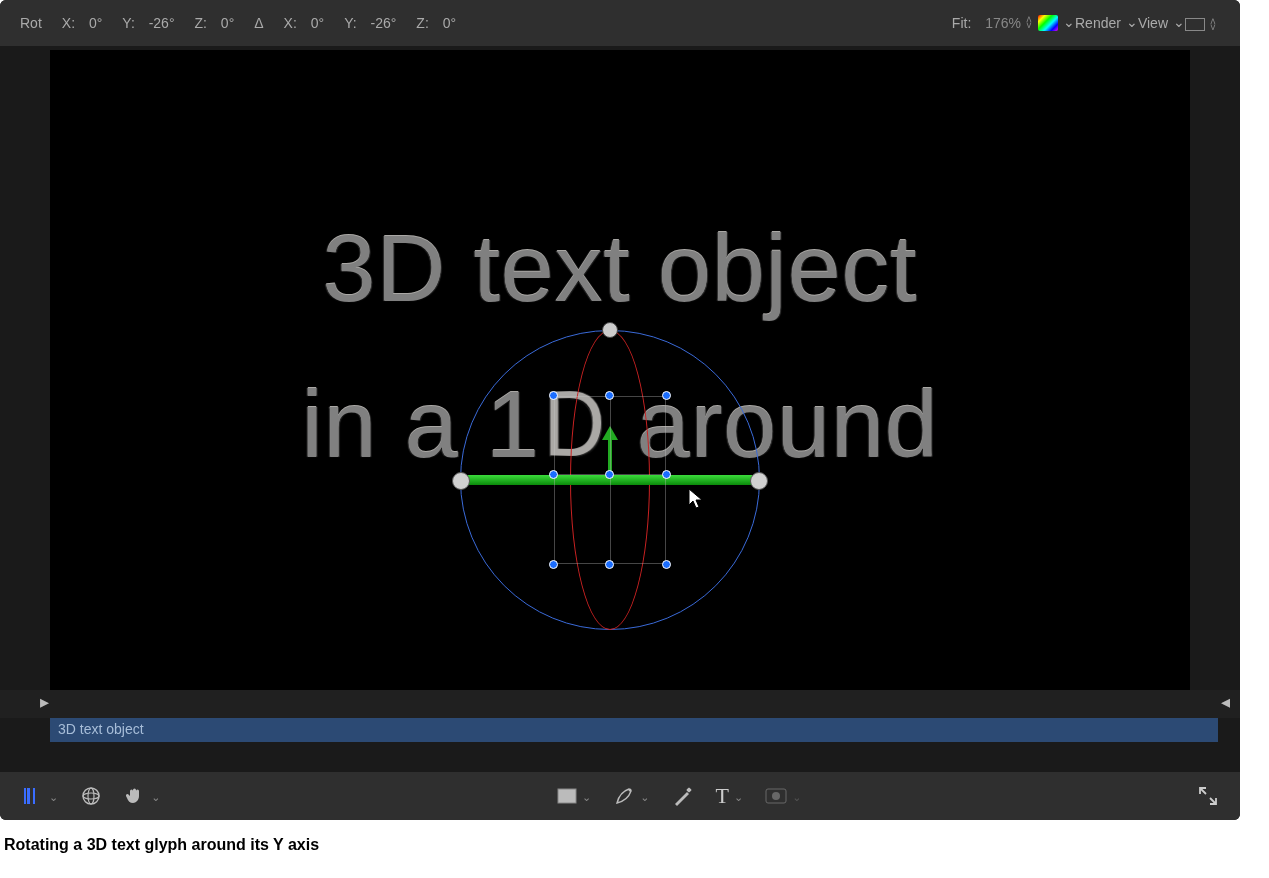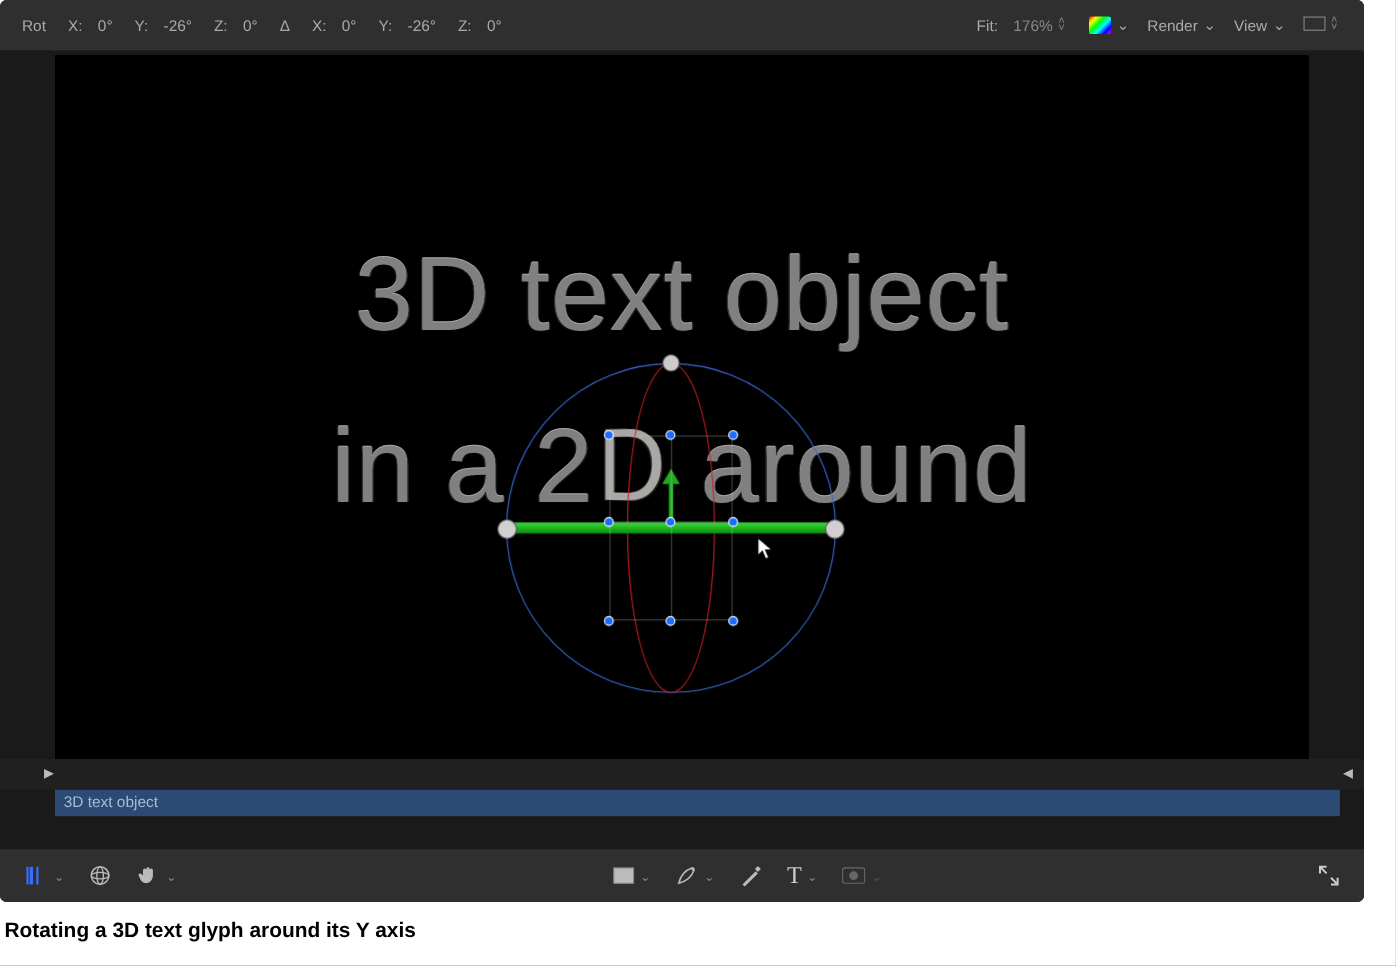--- a/index.html
+++ b/index.html
@@ -22,21 +22,21 @@
     height: 46px;
     background: #2f2f2f;
     display: flex;
     align-items: center;
     padding: 0 20px;
     color: #aaa;
     font-size: 14px;
     justify-content: space-between;
   }
   .top-left { display: flex; gap: 20px; }
-  .top-right { display: flex; gap: 18px; align-items: flex-start; }
+  .top-right { display: flex; gap: 2px; align-items: flex-end; }
   .top-item { display: flex; align-items: center; gap: 5px; cursor: default; }
   .dim { color: #888; }
   .chev-down {
     width: 10px; height: 10px; position: relative;
   }
   .chev-down::after {
     content: "⌄";
     position: relative;
     top: -4px;
     font-size: 14px;
@@ -195,21 +195,21 @@
     padding:0 22px;
     gap:38px;
   }
   .tool-group { display:flex; align-items:center; gap:22px; }
   .tool-icon { color:#ccc; font-size:20px; display:flex; align-items:center; gap:3px; cursor:pointer; }
   .tool-icon.active { color:#3a6dff; }
   .mini-chev { font-size:11px; color:#888; margin-left:2px; position:relative; top:1px; }
   .spacer { flex:1; }
   .caption {
     position:absolute; left:0; top:836px;
-    font-size:19px; font-weight:700;
+    font-size:16px; font-weight:700;
     color:#000;
     font-family: -apple-system, Arial, sans-serif;
     padding-left:4px;
   }
 </style>
 </head>
 <body>
 
 <div class="app-panel">
 
@@ -261,21 +261,21 @@
         <span class="view-swatch"></span>
         <span class="updown">˄<br>˅</span>
       </span>
     </div>
   </div>
 
   <div class="canvas-area">
     <div class="frame">
       <div class="text3d line1">3D text  object</div>
       <div class="text3d line2">
-        <span>in a 2</span><span class="glyph-rotated">D</span><span> around</span>
+        <span>in a 1</span><span class="glyph-rotated">D</span><span> around</span>
       </div>
 
       <div class="gizmo">
         <div class="ring-blue"></div>
         <div class="ring-red"></div>
         <div class="axis-x"></div>
         <div class="axis-y-arrow"></div>
         <div class="top-ring-handle"></div>
 
         <div class="bbox">

